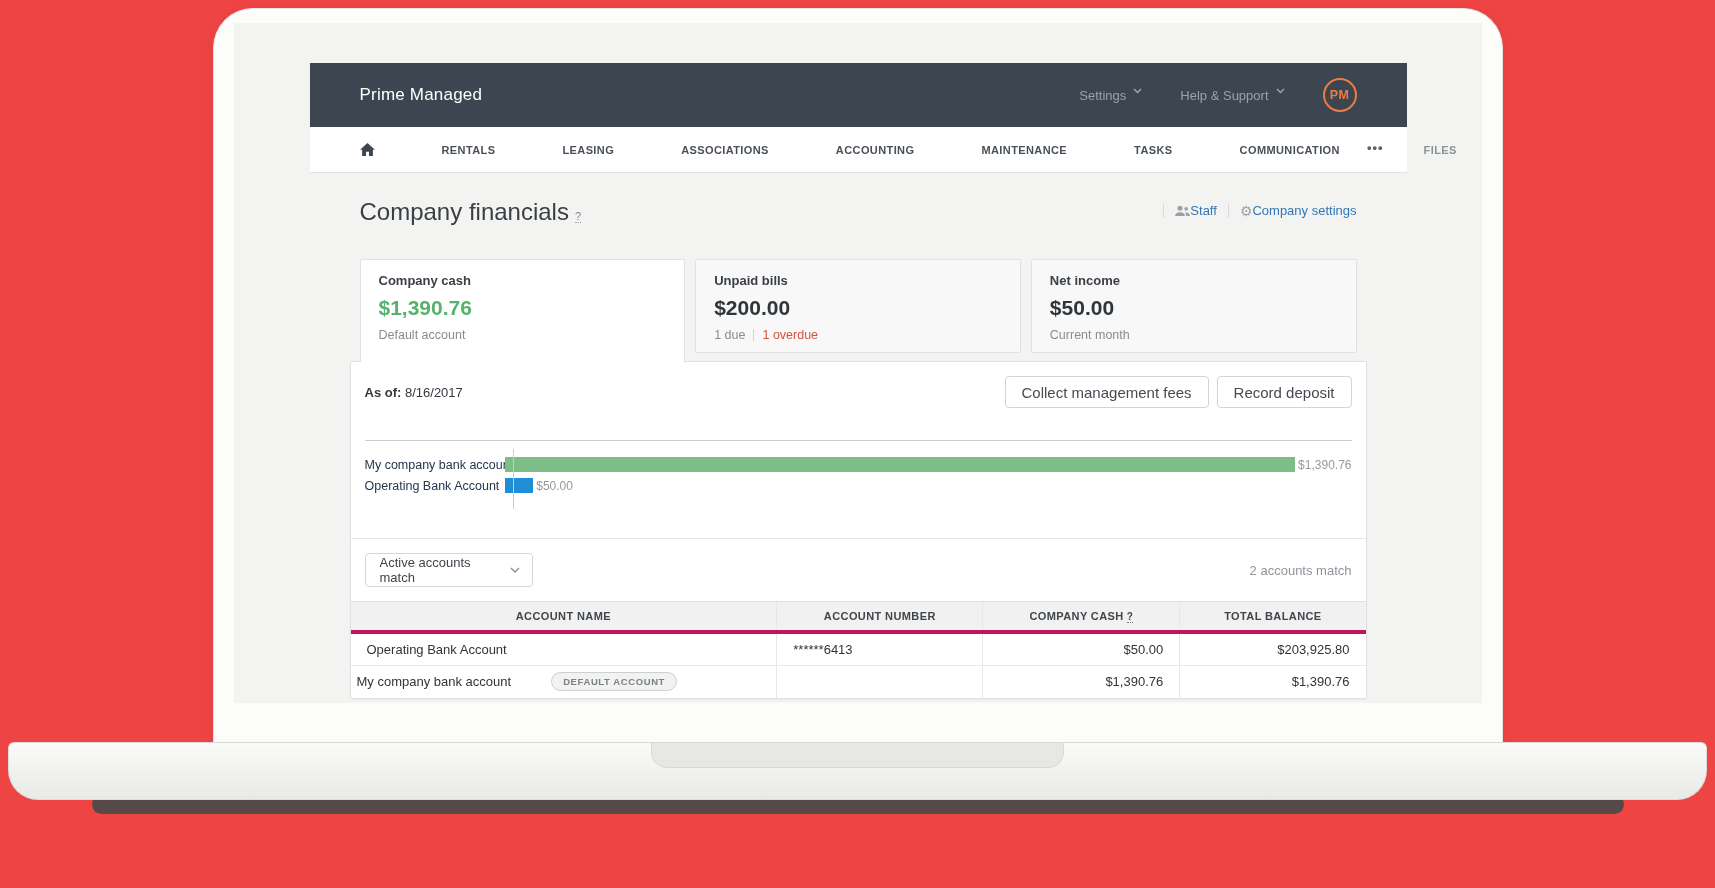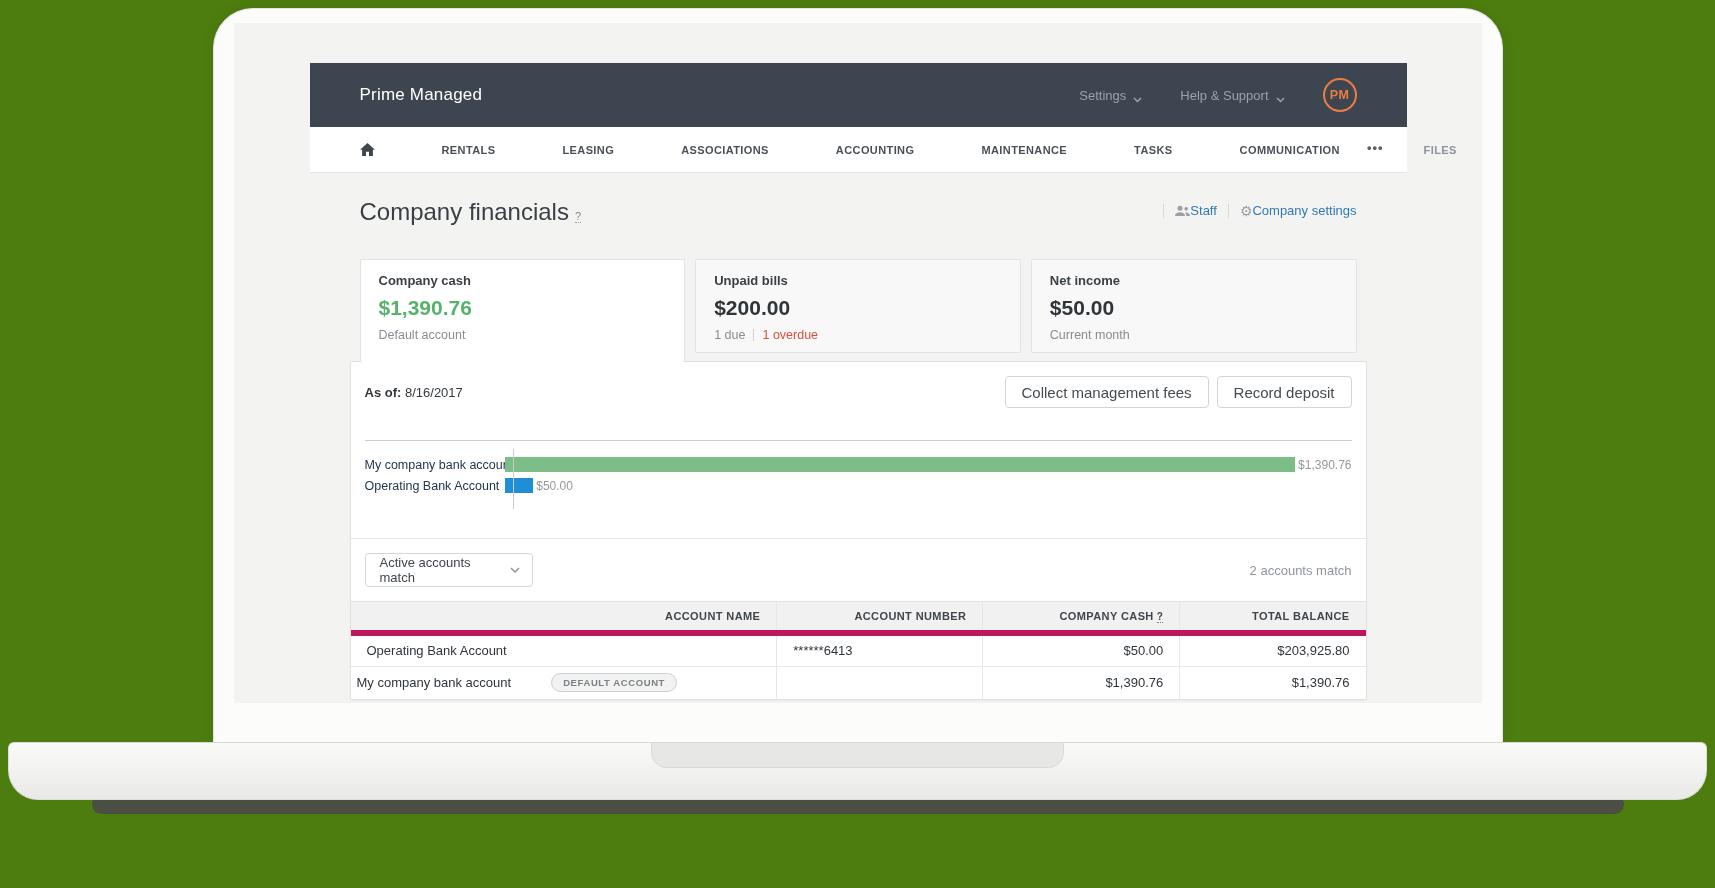--- a/index.html
+++ b/index.html
@@ -1,18 +1,18 @@
 <!DOCTYPE html>
 <html><head>
 <meta charset="utf-8">
 <style>
   * { margin:0; padding:0; box-sizing:border-box; }
   html,body { background:#ffffff; }
   body { font-family:"Liberation Sans", sans-serif; }
-  .stage { position:relative; width:1715px; height:888px; margin:0 auto; overflow:hidden; background:#4d7c0f; }
+  .stage { position:relative; width:1715px; height:888px; margin:0 auto; overflow:hidden; background:#ef4444; }
 
   
   .laptop-screen { position:absolute; left:213px; top:8px; width:1290px; height:734px;
     background:#fcfcfb; border:1px solid #e3e3e1; border-bottom:none;
     border-radius:40px 40px 0 0; box-shadow:0 2px 16px rgba(0,0,0,0.07); }
   .webcam { position:absolute; left:638px; top:15px; width:13px; height:13px; border-radius:50%;
     background:#d0d3d2; border:1px solid #c3c6c5; }
   .screen-inner { position:absolute; left:20px; top:14px; width:1248px; height:680px;
     background:#f3f4f2; overflow:hidden; }
   .base-lip { position:absolute; left:92px; top:795px; width:1532px; height:19px;
@@ -22,21 +22,21 @@
     border-radius:6px 6px 30px 30px; }
   .base-notch { position:absolute; left:651px; top:743px; width:413px; height:25px;
     background:#e7e8e6; border:1px solid #d9dad8; border-top:none; border-radius:0 0 16px 16px; }
 
   
   .app { width:1097px; margin:0 auto; padding-top:40px; }
 
   .topbar { height:64px; background:#3d4650; display:flex; align-items:center; padding:0 50px; }
   .brand { color:#ffffff; font-size:17px; font-weight:500; letter-spacing:.2px; }
   .topbar-right { margin-left:auto; display:flex; align-items:center; gap:38px; }
-  .top-menu { color:#99a1ac; font-size:13px; display:flex; align-items:flex-end; gap:7px; cursor:pointer; }
+  .top-menu { color:#99a1ac; font-size:13px; display:flex; align-items:flex-start; gap:7px; cursor:pointer; }
   .avatar { width:34px; height:34px; border-radius:50%; border:2px solid #ed7b44; color:#ed7b44;
     font-size:12.5px; font-weight:bold; letter-spacing:.5px; display:flex; align-items:center; justify-content:center; }
 
   .navbar { height:46px; background:#ffffff; border-bottom:1px solid #e2e4e4;
     display:flex; align-items:center; padding:0 50px; }
   .nav-left { display:flex; align-items:center; gap:27px; }
   .nav-item { font-size:11px; font-weight:bold; color:#4a5058; letter-spacing:.4px; cursor:pointer;padding-left:40px; }
   .nav-more { font-size:13px; font-weight:bold; color:#5b6169; letter-spacing:1px; cursor:pointer; margin-top:-4px; }
   .nav-right { margin-left:auto; display:flex; align-items:center; gap:42px; }
   .nav-muted { color:#8d939b; }
@@ -84,22 +84,22 @@
 
   .section-divider { height:1px; background:#e5e7e7; }
   .filter-row { display:flex; align-items:center; padding:14px 14px 14px; }
   .dropdown { width:168px; height:34px; background:#fff; border:1px solid #d4d7d8; border-radius:4px;
     display:flex; align-items:center; padding:0 12px 0 14px; font-size:13px; color:#3f454b; cursor:pointer; }
   .dropdown .chev { margin-left:auto; }
   .chev svg { stroke:#8d939b; fill:none; stroke-width:1.5; }
   .match-text { margin-left:auto; font-size:13px; color:#8e949a; }
 
   table.accounts { width:100%; border-collapse:collapse; }
-  .accounts th { background:#f0f1f0; border-top:1px solid #dfe1e2; border-bottom:6px solid #be185d;
-    font-size:11px; font-weight:bold; color:#41464c; letter-spacing:.4px; text-align:right;
+  .accounts th { background:#f0f1f0; border-top:1px solid #dfe1e2; border-bottom:4px solid #be185d;
+    font-size:11px; font-weight:bold; color:#41464c; letter-spacing:.4px; text-align:center;
     padding:8px 16px; height:28px; }
   .accounts th + th, .accounts td + td { border-left:1px solid #e6e8e8; }
   .accounts td { font-size:13px; color:#2f353b; padding:0 16px; height:33px; border-bottom:1px solid #e8eaea; background:#fff; }
   .accounts tr:last-child td { border-bottom:none;padding-left:6px; }
   .accounts .num { text-align:right; }
   .col1{width:42%;} .col2{width:20.3%;} .col3{width:19.4%;} .col4{width:18.3%;}
   .badge { display:inline-block; margin-left:40px; padding:3px 11px; background:#f1f2f1; border:1px solid #cdd0d0;
     border-radius:10px; font-size:9.5px; font-weight:bold; letter-spacing:.6px; color:#7a8085; vertical-align:1px; }
   .th-help { font-size:10px; border-bottom:1px dotted #7d838a; cursor:pointer; margin-left:3px; }
 </style>

